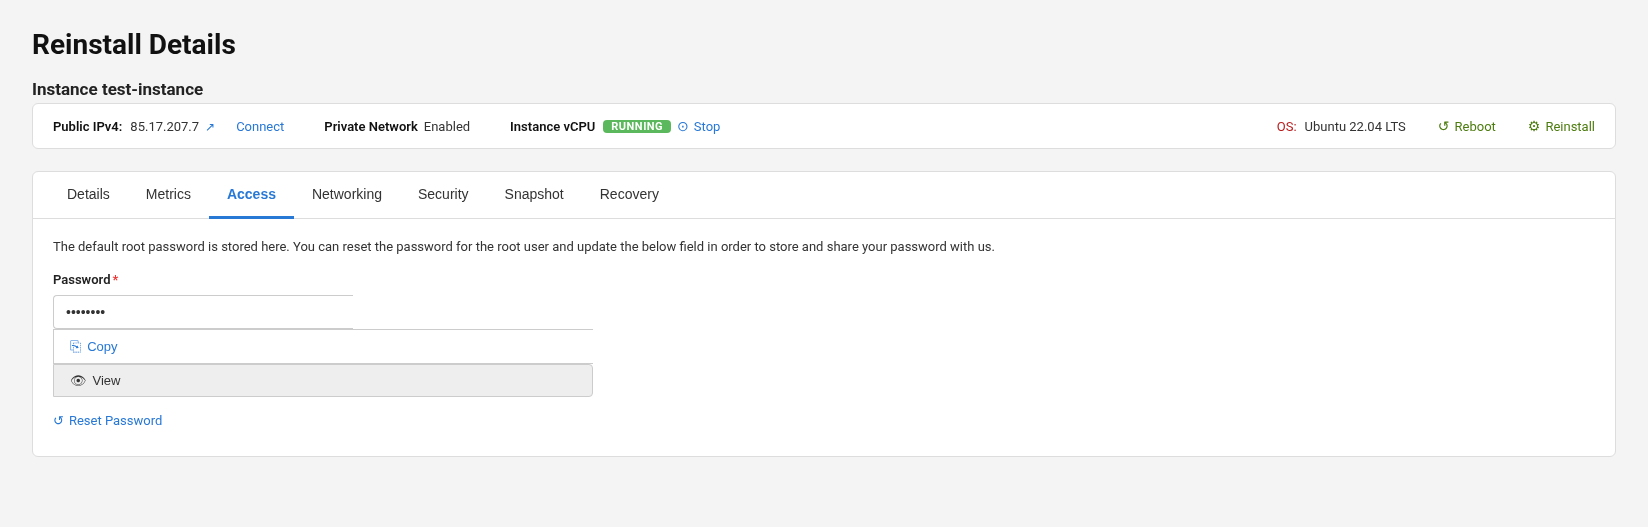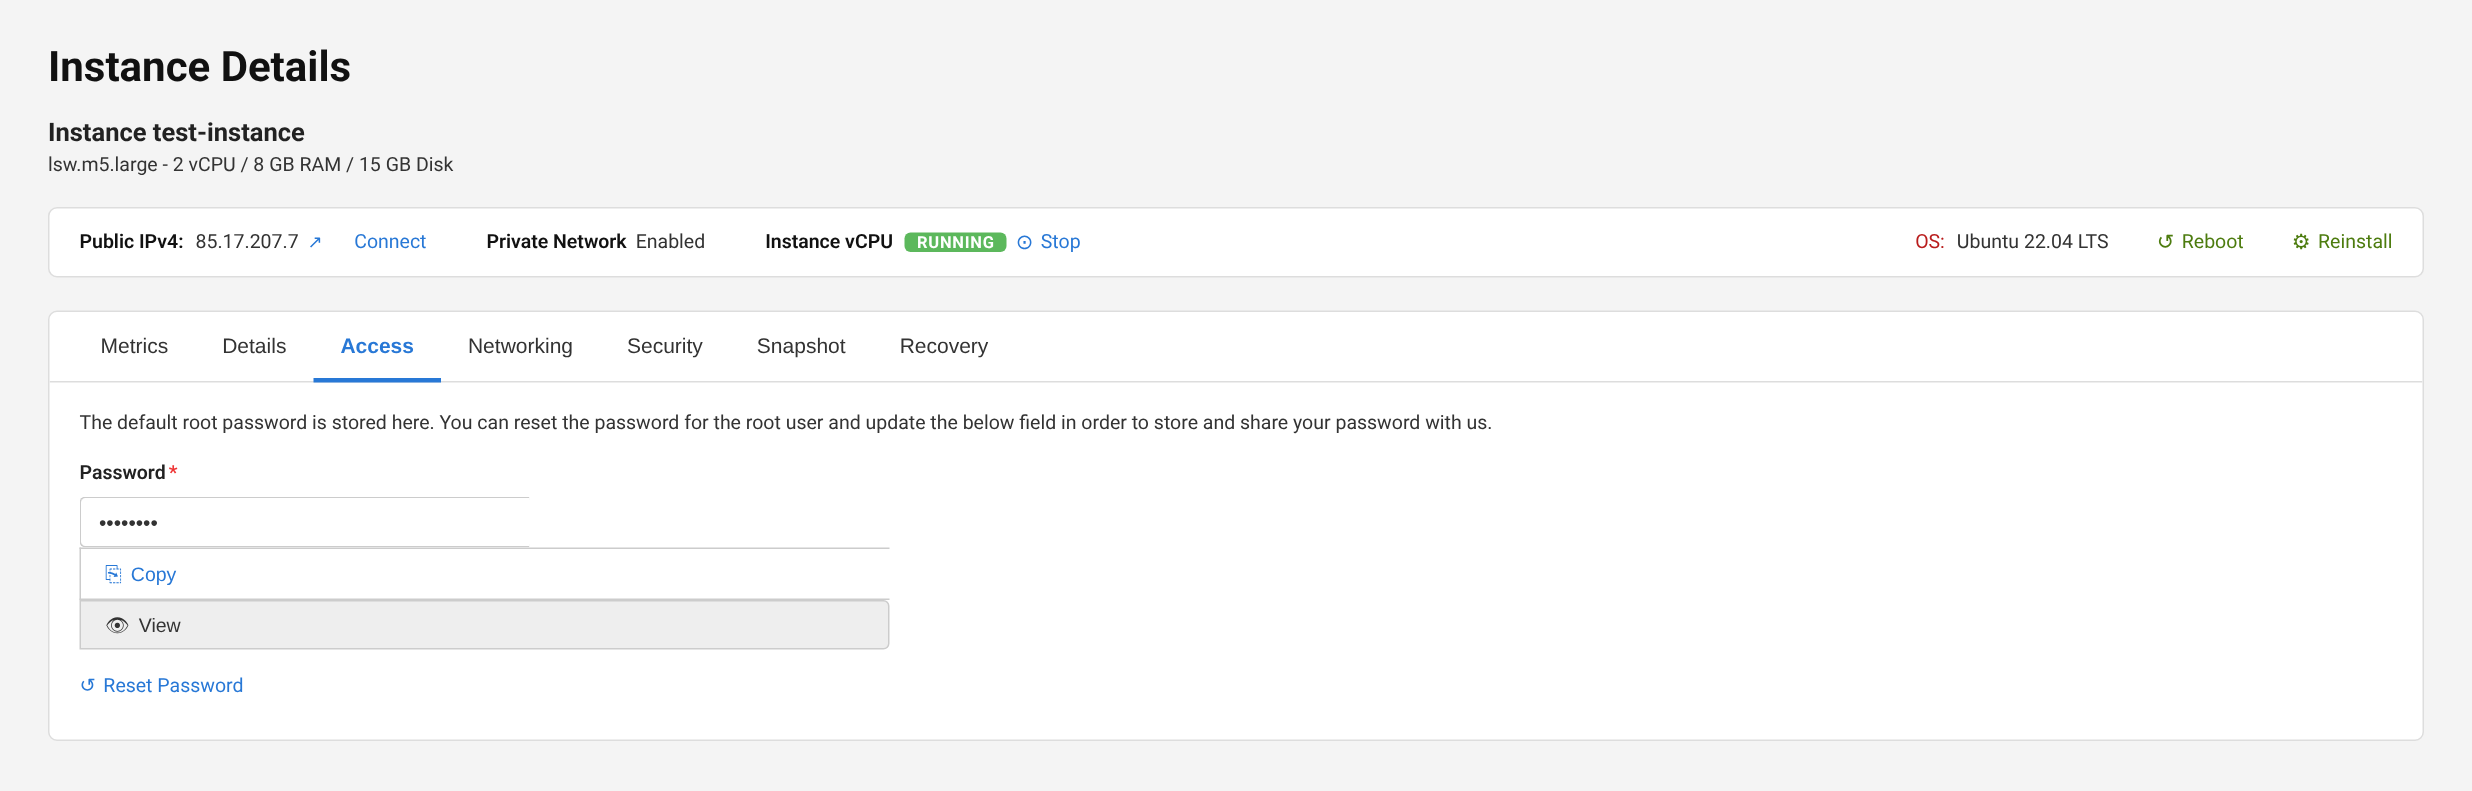--- a/index.html
+++ b/index.html
@@ -222,24 +222,23 @@
     .icon-reinstall::before { content: "⚙"; font-size: 14px; }
     .icon-copy::before { content: "⎘"; font-size: 14px; }
     .icon-eye::before { content: "👁"; font-size: 13px; }
     .icon-reset::before { content: "↺"; font-size: 13px; }
   </style>
 </head>
 <body>
 
 <div class="page-wrapper">
 
-  <h1 class="page-title">Instance Details</h1>
+  <h1 class="page-title">Reinstall Details</h1>
 
   <div class="instance-name">Instance test-instance</div>
-  <div class="instance-spec">lsw.m5.large - 2 vCPU / 8 GB RAM / 15 GB Disk</div>
 
   <div class="info-bar">
 
     <div class="info-section">
       <div class="inline-row">
         <span class="info-label">Public IPv4:</span>
         <span class="info-value">85.17.207.7</span>
       </div>
       <a class="info-link">
         <span class="icon-arrow-up-right"></span>
@@ -274,22 +273,22 @@
       </a>
       <a class="action-link">
         <span class="icon-reinstall"></span>
         <span>Reinstall</span>
       </a>
     </div>
   </div>
 
   <div class="tabs-container">
     <div class="tabs-bar">
+      <button class="tab">Details</button>
       <button class="tab">Metrics</button>
-      <button class="tab">Details</button>
       <button class="tab active">Access</button>
       <button class="tab">Networking</button>
       <button class="tab">Security</button>
       <button class="tab">Snapshot</button>
       <button class="tab">Recovery</button>
     </div>
 
     <div class="tab-content">
       <p class="tab-description">The default root password is stored here. You can reset the password for the root user and update the below field in order to store and share your password with us.</p>
 

